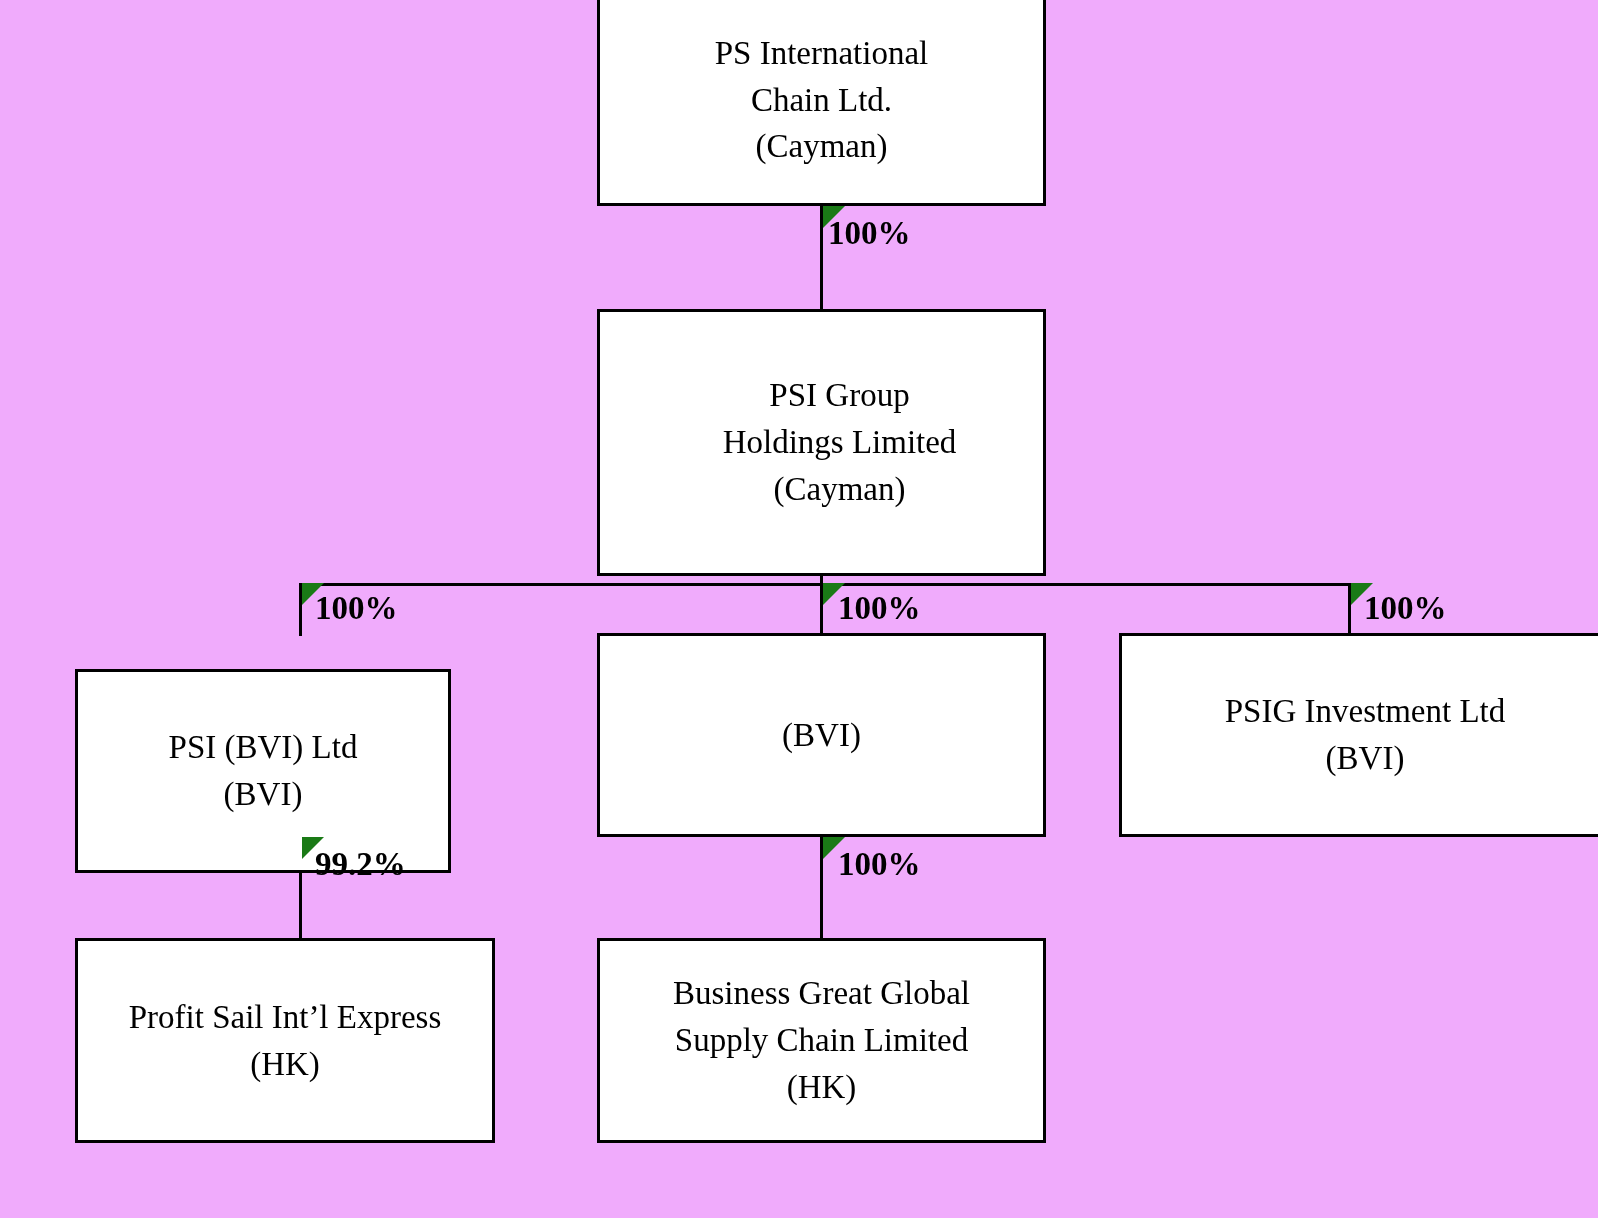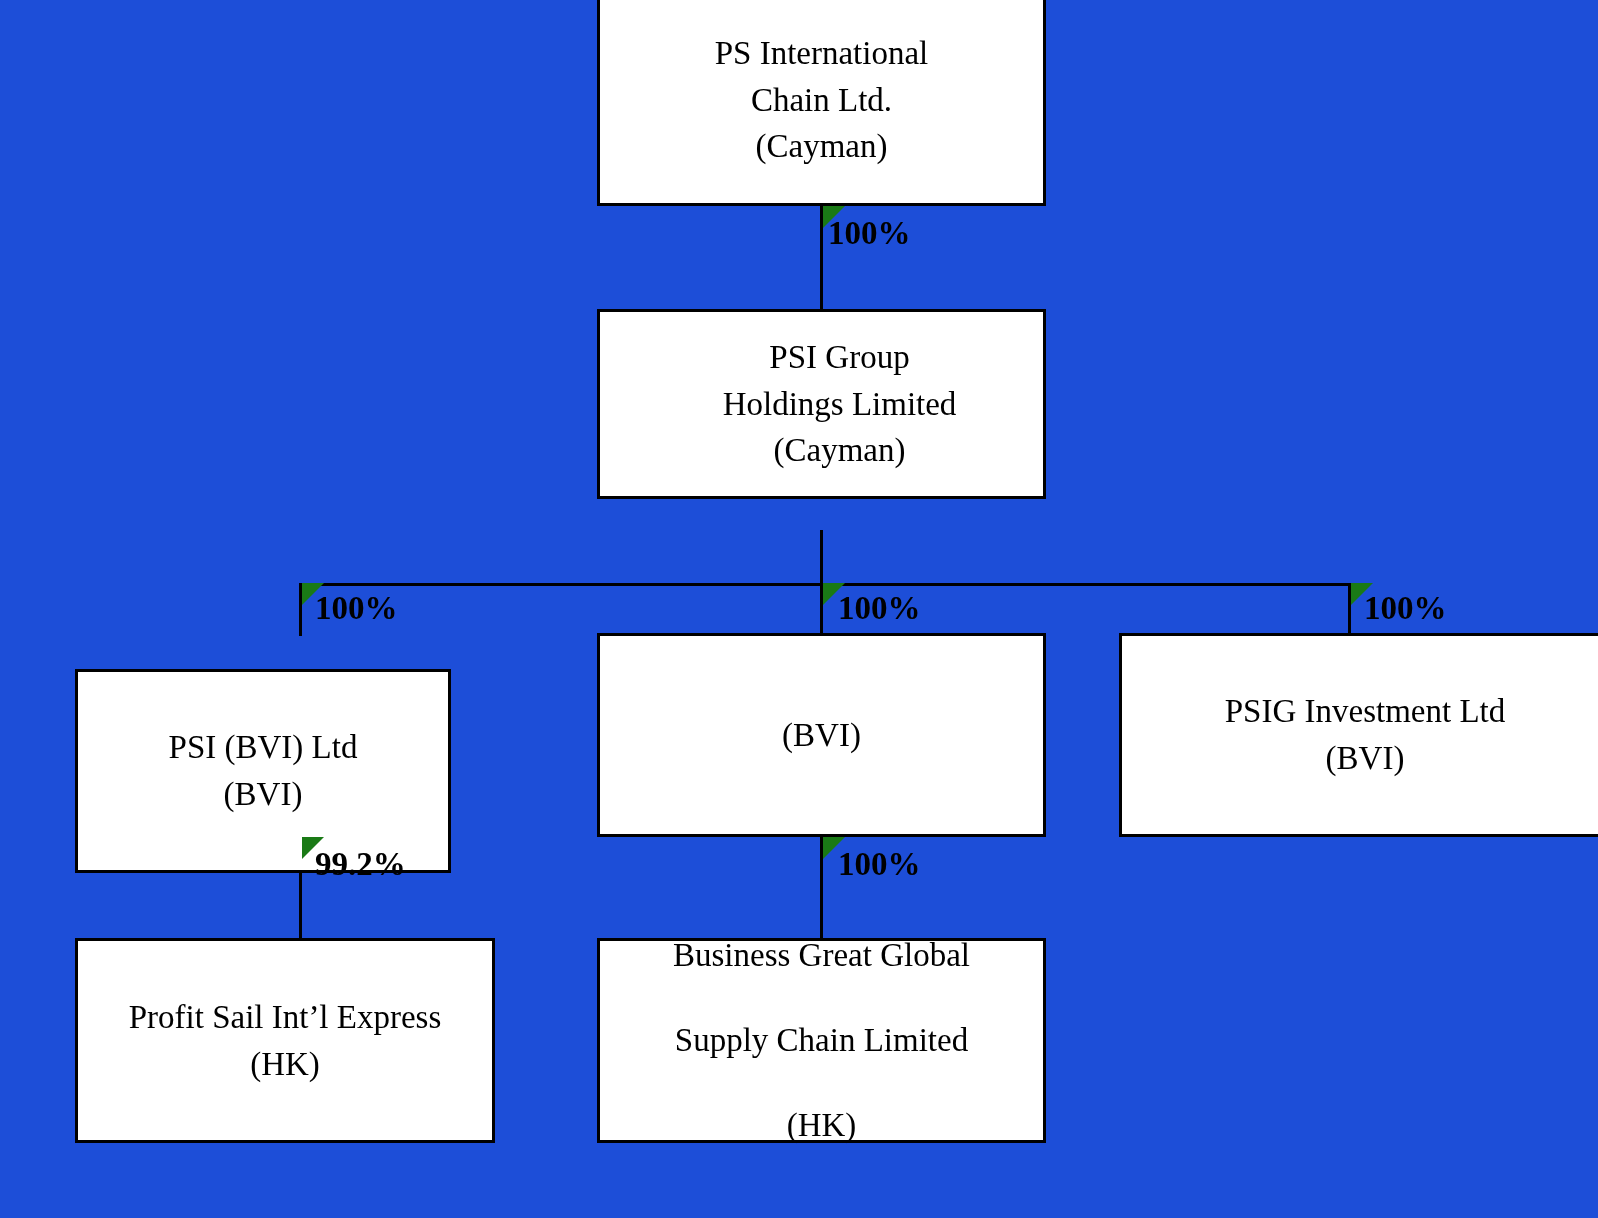--- a/index.html
+++ b/index.html
@@ -4,21 +4,21 @@
 <style>
   html, body {
     margin: 0;
     padding: 0;
     background: #ffffff;
   }
   #chart-root {
     position: relative;
     width: 1598px;
     height: 1218px;
-    background: #1d4ed8;
+    background: #f0abfc;
     font-family: "Liberation Serif", "DejaVu Serif", serif;
     overflow: hidden;
   }
 
   
   .node {
     position: absolute;
     box-sizing: border-box;
     border: 3px solid #000000;
     background: #ffffff;
@@ -80,21 +80,21 @@
   <div class="node" style="left:597px; top:-6px; width:449px; height:212px;">
     <span class="line">PS International</span>
     <span class="line">Chain Ltd.</span>
     <span class="line">(Cayman)</span>
   </div>
 
   <div class="vline" style="left:820px; top:206px; height:105px;"></div>
   <div class="flag" style="left:823px; top:206px;"></div>
   <div class="pct" style="left:828px; top:217px;">100%</div>
 
-  <div class="node" style="left:597px; top:309px; width:449px; height:190px;padding-left:36px;">
+  <div class="node" style="left:597px; top:309px; width:449px; height:267px;padding-left:36px;">
     <span class="line">PSI Group</span>
     <span class="line">Holdings Limited</span>
     <span class="line">(Cayman)</span>
   </div>
 
   <div class="vline" style="left:820px; top:530px; height:56px;"></div>
 
   <div class="hline" style="left:299px; top:583px; width:1052px;"></div>
 
   <div class="vline" style="left:299px; top:583px; height:53px;"></div>
@@ -129,19 +129,19 @@
 
   <div class="vline" style="left:820px; top:837px; height:104px;"></div>
   <div class="flag" style="left:823px; top:837px;"></div>
   <div class="pct" style="left:838px; top:848px;">100%</div>
 
   <div class="node" style="left:75px; top:938px; width:420px; height:205px;">
     <span class="line">Profit Sail Int’l Express</span>
     <span class="line">(HK)</span>
   </div>
 
-  <div class="node" style="left:597px; top:938px; width:449px; height:205px;gap:38px;">
+  <div class="node" style="left:597px; top:938px; width:449px; height:205px;">
     <span class="line">Business Great Global</span>
     <span class="line">Supply Chain Limited</span>
     <span class="line">(HK)</span>
   </div>
 
 </div>
 
 </body></html>

